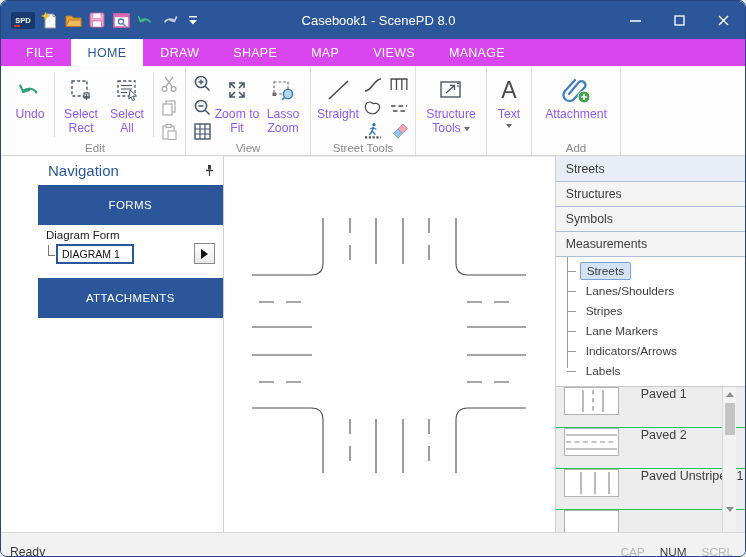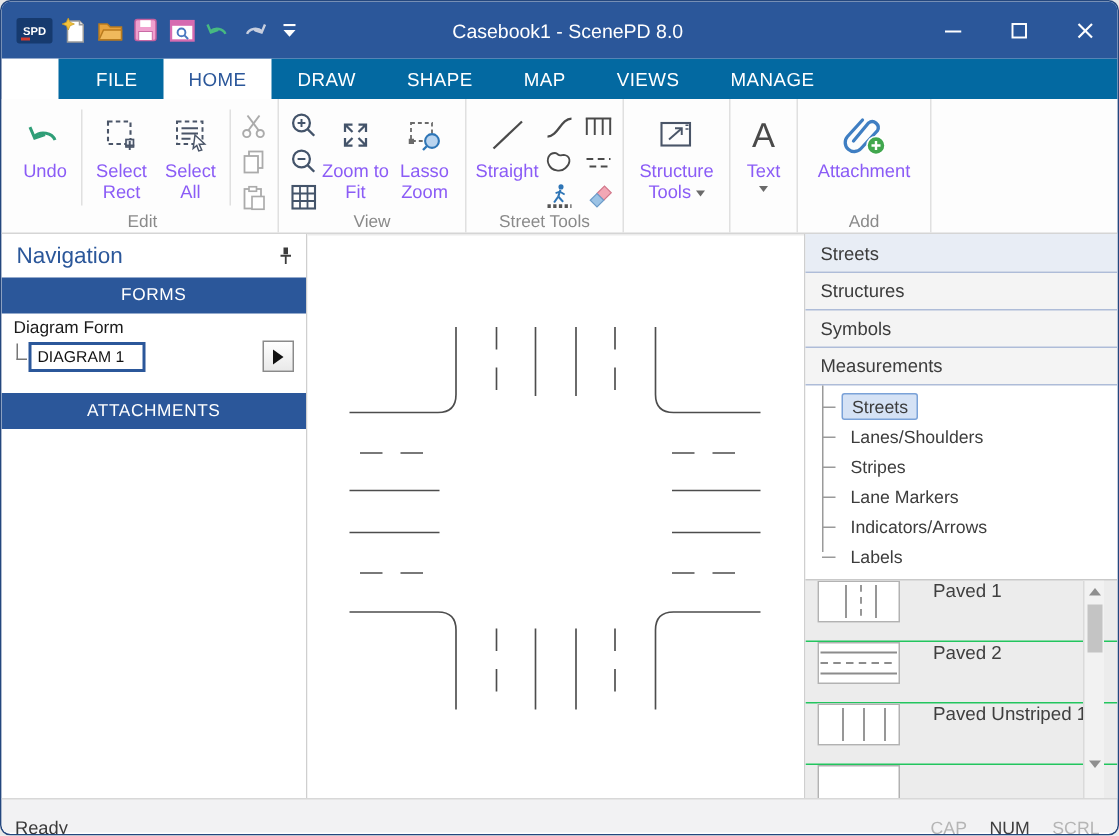--- a/index.html
+++ b/index.html
@@ -12,45 +12,45 @@
   .titlebar{ height:38px; background:#2b579a; display:flex; align-items:center; position:relative; padding-left:10px; }
   .qat{ display:flex; align-items:center; gap:4px; z-index:2; }
   .logo{ width:24px; height:17px; background:#163a6e; border-radius:2px; color:#fff; font-size:7.5px; font-weight:bold;
          display:flex; align-items:center; justify-content:center; position:relative; }
   .logo i{ position:absolute; left:3px; bottom:2px; width:6px; height:2px; background:#d23b2e; }
   .qat-btn{ display:flex; align-items:center; justify-content:center; width:20px; height:20px; }
   .win-title{ position:absolute; left:0; right:0; text-align:center; color:#fff; font-size:13px;margin-left:11px; }
   .win-controls{ position:absolute; right:0; top:0; height:38px; display:flex; z-index:2; }
   .win-btn{ width:44px; height:38px; display:flex; align-items:center; justify-content:center; }
   
-  .tabbar{ height:27px; background:#0369a1; display:flex; padding-left:8px;margin-left:38px; }
+  .tabbar{ height:27px; background:#d946ef; display:flex; padding-left:8px; }
   .tab{ color:#fff; font-size:12.5px; letter-spacing:.3px; padding:0 17px; display:flex; align-items:center; }
   .tab.active{ background:#fff; color:#2b579a; }
   
   .ribbon{ height:90px; background:#fdfdfd; border-bottom:1px solid #d5d5d5; display:flex; align-items:stretch; padding-left:4px; }
   .rgroup{ position:relative; display:flex; align-items:flex-start; padding:5px 4px 16px 4px; border-right:1px solid #e0e0e0; }
   .rgroup-label{ position:absolute; left:0; right:0; bottom:1px; text-align:center; font-size:11.5px; color:#8a8a8a; }
   .bigbtn{ display:flex; flex-direction:column; align-items:center; width:46px; padding-top:2px; }
   .bigbtn .ic{ height:34px; display:flex; align-items:center; justify-content:center; }
   .bigbtn .lbl{ font-size:12.2px; line-height:1.15; color:#8b5cf6; text-align:center; }
   .bigbtn.disabled .lbl{ color:#a9a9a9; }
   .sep{ width:1px; background:#e0e0e0; margin:2px 3px; align-self:stretch; }
   .stack{ display:flex; flex-direction:column; justify-content:flex-start; gap:1px; padding-top:1px; }
   .smbtn{ width:24px; height:23px; display:flex; align-items:center; justify-content:center; }
   .minigrid{ display:grid; grid-template-rows:repeat(3,23px); grid-auto-flow:column; gap:0 2px; padding-top:2px; }
   .caret{ display:inline-block; width:0; height:0; border-left:3.5px solid transparent; border-right:3.5px solid transparent; border-top:4px solid #6a6a6a; margin-left:3px; vertical-align:middle; }
   .caret.below{ margin:3px 0 0 0; }
   .a-glyph{ font-size:23px; color:#4a4a4a; line-height:1; }
   
-  .main{ display:flex; height:376px; }
+  .main{ display:flex; height:376px;margin-left:37px; }
   
   .nav{ width:204px; border-right:1px solid #cfcfcf; display:flex; flex-direction:column; background:#fff; }
   .nav-head{ height:29px; display:flex; align-items:center; justify-content:space-between; padding:0 8px 0 10px; }
   .nav-head .t{ color:#2b579a; font-size:15px; }
-  .navbar-blue{ height:24px; background:#2b579a; color:#fff; font-size:11.5px; display:flex; align-items:center; justify-content:center; letter-spacing:.4px; }
+  .navbar-blue{ height:40px; background:#2b579a; color:#fff; font-size:11.5px; display:flex; align-items:center; justify-content:center; letter-spacing:.4px; }
   .forms-body{ height:53px; padding:4px 8px 0 8px; position:relative; }
   .df-label{ font-size:11.5px; color:#1a1a1a; }
   .df-row{ display:flex; align-items:center; margin-top:2px; }
   .tree-stub{ width:7px; height:11px; border-left:1px solid #777; border-bottom:1px solid #777; margin:-6px 1px 0 2px; }
   .df-item{ border:2px solid #2b579a; background:#fff; font-size:10.5px; color:#111; padding:2px 7px 2px 4px; min-width:78px; }
   .play-btn{ margin-left:auto; width:21px; height:21px; border:1px solid #8a8a8a; background:linear-gradient(#fefefe,#e9e9e9); display:flex; align-items:center; justify-content:center; }
   .play-tri{ width:0; height:0; border-top:5px solid transparent; border-bottom:5px solid transparent; border-left:7px solid #111; }
   
   .canvas{ flex:1; background:#fff; position:relative; border-top:1px solid #ececec; }
   

